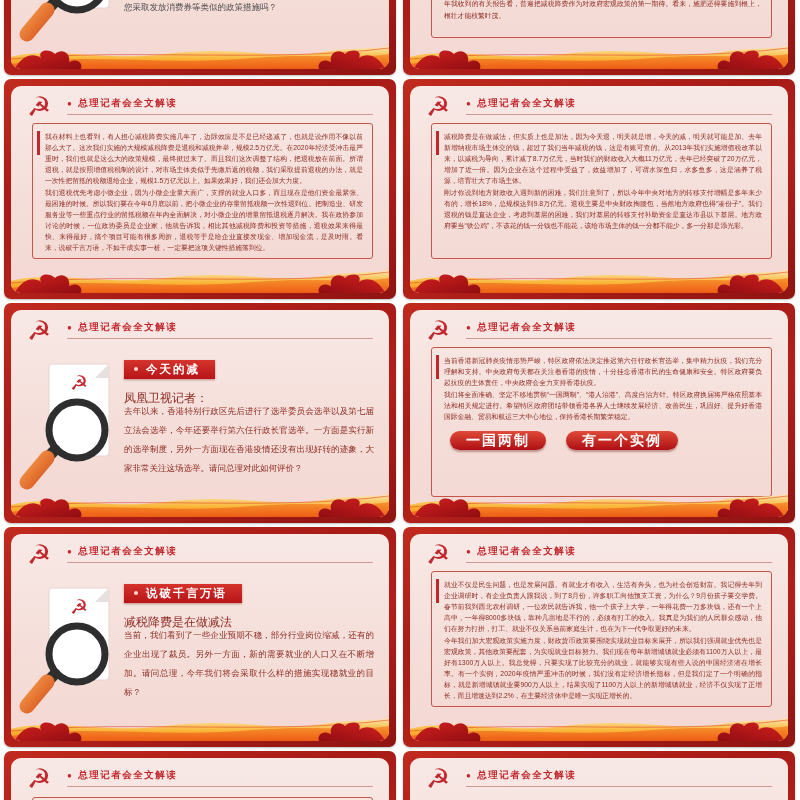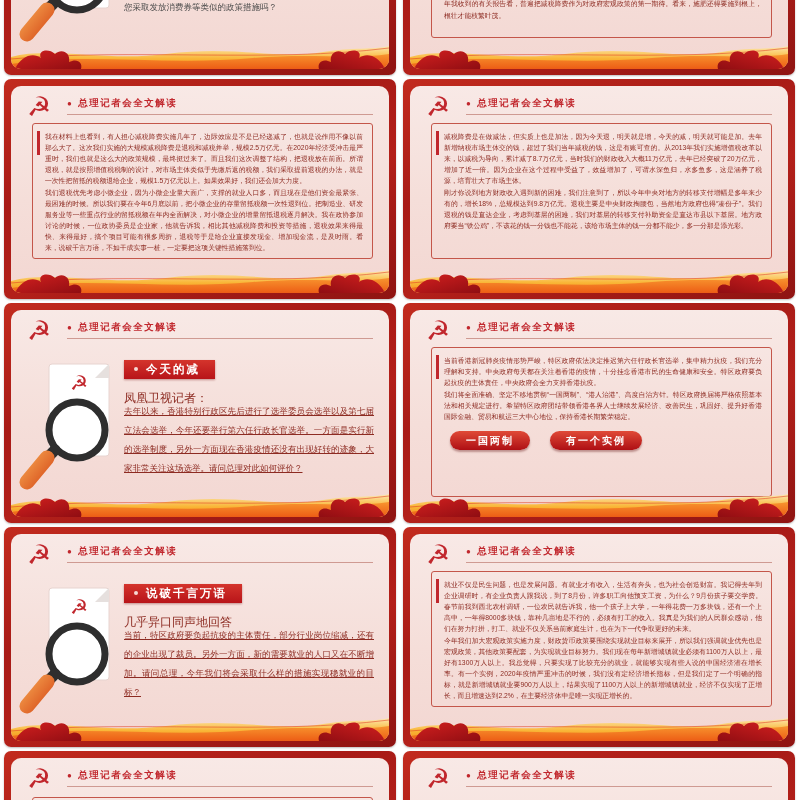--- a/index.html
+++ b/index.html
@@ -40,21 +40,21 @@
     position:absolute;left:113px;top:50px;height:17px;
     background:linear-gradient(180deg,#d4342c,#b81419);
     color:#ffffff;font-size:11.5px;font-weight:bold;letter-spacing:2px;
     padding:2px 15px 0 10px;box-shadow:0 1px 2px rgba(120,10,10,.4);
     white-space:nowrap;
   }
   .bdot{display:inline-block;width:4px;height:4px;border-radius:50%;background:#f6d9d4;vertical-align:middle;margin:-2px 8px 0 0;}
   .reporter{position:absolute;left:113px;top:80px;font-size:12px;color:#8d2b22;}
   .question{
     position:absolute;left:113px;top:92px;width:250px;
-    font-size:8.5px;line-height:19px;color:#8d2b22;text-align:justify;text-decoration:underline;
+    font-size:8.5px;line-height:19px;color:#8d2b22;text-align:justify;
   }
   .q-single{position:absolute;left:113px;top:140px;width:250px;font-size:8.5px;color:#4a4a4a;}
   
   .tbox{
     position:absolute;left:21px;right:16px;top:37px;height:136px;
     border:1px solid #c4564a;border-radius:3px;
     padding:7px 9px 6px 12px;box-sizing:border-box;
     font-size:6.8px;line-height:11px;color:#8d2b22;text-align:justify;
     overflow:hidden;
   }
@@ -67,21 +67,21 @@
     font-size:6.8px;line-height:12px;color:#8d2b22;text-align:justify;
     display:flex;align-items:flex-end;
   }
   .tbox-empty{
     position:absolute;left:21px;right:16px;top:39px;height:150px;
     border:1px solid #c4564a;border-radius:3px;
   }
   .pills{display:flex;gap:20px;margin:9px 0 0 6px;}
   .pill{
     background:linear-gradient(180deg,#e04a37,#ae0f14);
-    color:#fff;font-size:10px;font-weight:bold;letter-spacing:2px;
+    color:#fff;font-size:14px;font-weight:bold;letter-spacing:2px;
     padding:4px 16px;border-radius:12px;box-shadow:0 2px 2px rgba(90,5,5,.35);
     white-space:nowrap;
   }
   
   .deco{position:absolute;left:0;right:0;bottom:0;width:100%;height:32px;display:block;}
   .hidden-defs{position:absolute;width:0;height:0;}
 </style>
 </head>
 <body>
 
@@ -281,22 +281,22 @@
           <svg viewBox="0 0 112 172" width="112" height="172">
             <rect x="30" y="14" width="60" height="92" rx="3" fill="#ffffff" stroke="#e7d4d0" stroke-width="1"></rect>
             <path d="M90,14 v14 h-14 z" fill="#e6e0de"></path>
             <text x="60" y="40" font-size="20" fill="#c1272d" text-anchor="middle" font-family="DejaVu Sans">☭</text>
             <circle cx="58" cy="80" r="28" fill="rgba(255,255,255,0.55)" stroke="#2e2e2e" stroke-width="7"></circle>
             <line x1="36" y1="100" x2="30" y2="106" stroke="#2e2e2e" stroke-width="11" stroke-linecap="round"></line>
             <line x1="28" y1="108" x2="8" y2="132" stroke="url(#hgrad)" stroke-width="15" stroke-linecap="round"></line>
           </svg>
         </div>
         <div class="banner"><span class="bdot"></span><span>说破千言万语</span></div>
-        <div class="reporter">几乎异口同声地回答</div>
-        <div class="question">当前，特区政府要负起抗疫的主体责任，部分行业岗位缩减，还有的企业出现了裁员。另外一方面，新的需要就业的人口又在不断增加。请问总理，今年我们将会采取什么样的措施实现稳就业的目标？</div>
+        <div class="reporter">减税降费是在做减法</div>
+        <div class="question">当前，我们看到了一些企业预期不稳，部分行业岗位缩减，还有的企业出现了裁员。另外一方面，新的需要就业的人口又在不断增加。请问总理，今年我们将会采取什么样的措施实现稳就业的目标？</div>
         <svg class="deco" viewBox="0 0 378 32" preserveAspectRatio="none">
           <path d="M0,20 C40,9 95,25 155,17 C225,8 265,23 312,15 C342,10 362,13 378,9 L378,32 L0,32 Z" fill="url(#goldg)"></path>
           <path d="M0,27 C70,15 155,29 242,21 C302,16 342,23 378,17 L378,32 L0,32 Z" fill="url(#orangeg)" opacity="0.95"></path>
           <path d="M0,22 C120,11 260,26 378,11" stroke="#e03a22" stroke-width="1" fill="none" opacity="0.55"></path>
           <path d="M4,32 C10,19 22,15 30,21 C26,13 38,11 44,17 C50,11 60,15 58,25 C66,21 72,25 70,32 Z" fill="url(#ribg)"></path>
           <g transform="translate(378,0) scale(-1,1)">
             <path d="M4,32 C10,19 22,15 30,21 C26,13 38,11 44,17 C50,11 60,15 58,25 C66,21 72,25 70,32 Z" fill="url(#ribg)"></path>
           </g>
         </svg>
       </div>

